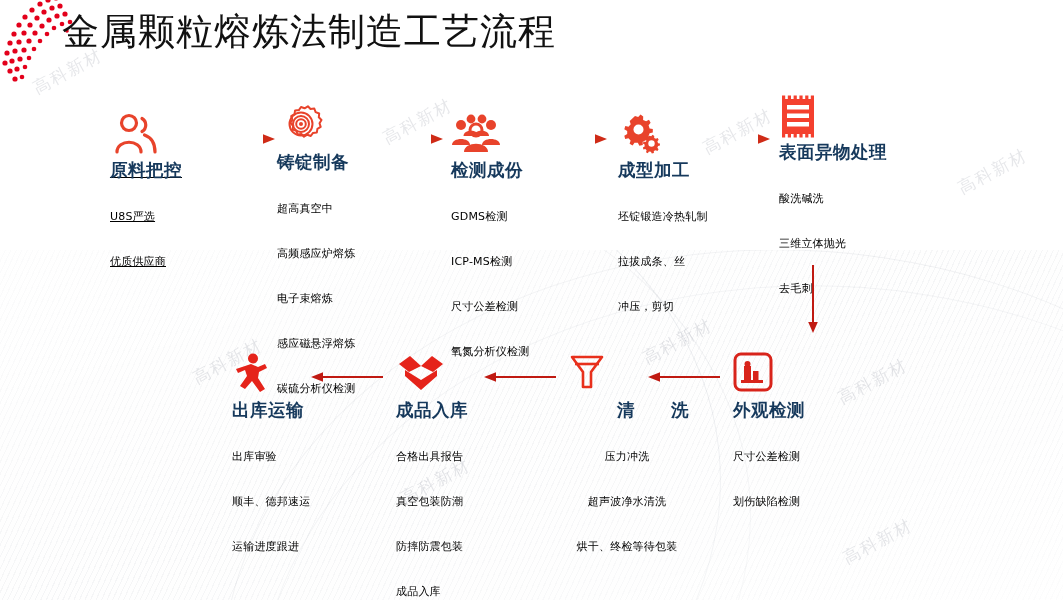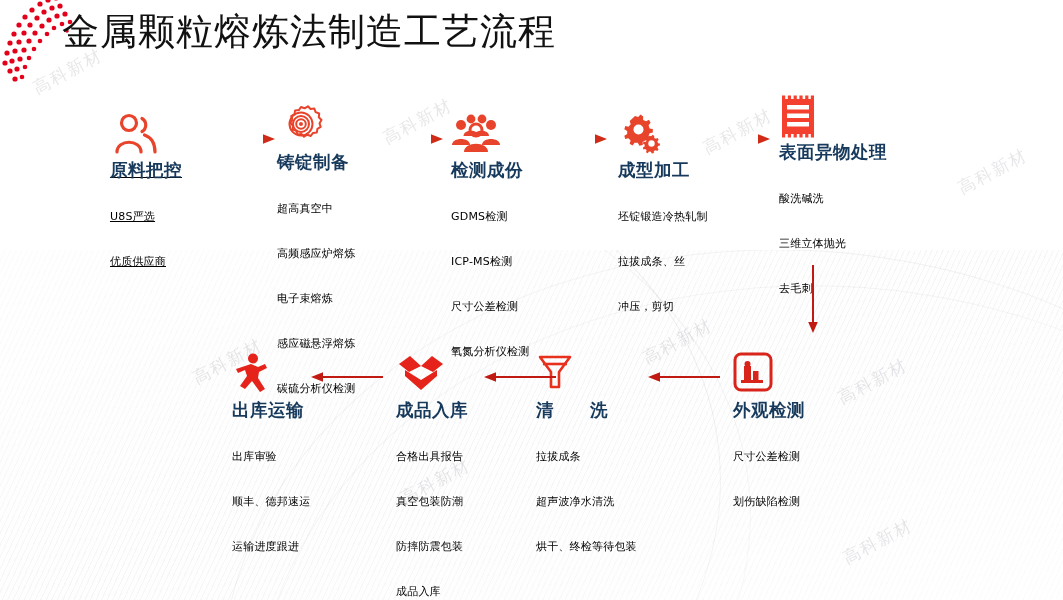--- a/index.html
+++ b/index.html
@@ -332,32 +332,32 @@
         </g>
       </svg>
     </span>
     <h3>外观检测</h3>
     <ul>
       <li>尺寸公差检测</li>
       <li>划伤缺陷检测</li>
     </ul>
   </div>
 
-  <div class="step narrow" style="left:536px;top:352px;">
+  <div class="step narrow" style="left:568px;top:352px;text-align:center;">
     <span class="icon">
       <svg width="38" height="44" viewBox="0 0 38 44">
         <g fill="none" stroke="#e8301c" stroke-width="2.6" stroke-linejoin="round">
           <path d="M4 5 H34 L23 20 V35 H15 V20 Z"></path>
           <path d="M7 12 H31"></path>
         </g>
       </svg>
     </span>
     <h3>清　　洗</h3>
     <ul>
-      <li>拉拔成条</li>
+      <li>压力冲洗</li>
       <li>超声波净水清洗</li>
       <li>烘干、终检等待包装</li>
     </ul>
   </div>
 
   <div class="step" style="left:396px;top:352px;">
     <span class="icon">
       <svg width="50" height="44" viewBox="0 0 50 44">
         <g fill="#e5231a">
           <path d="M25 14 L14 4 L3 12 L13 20 Z"></path>

